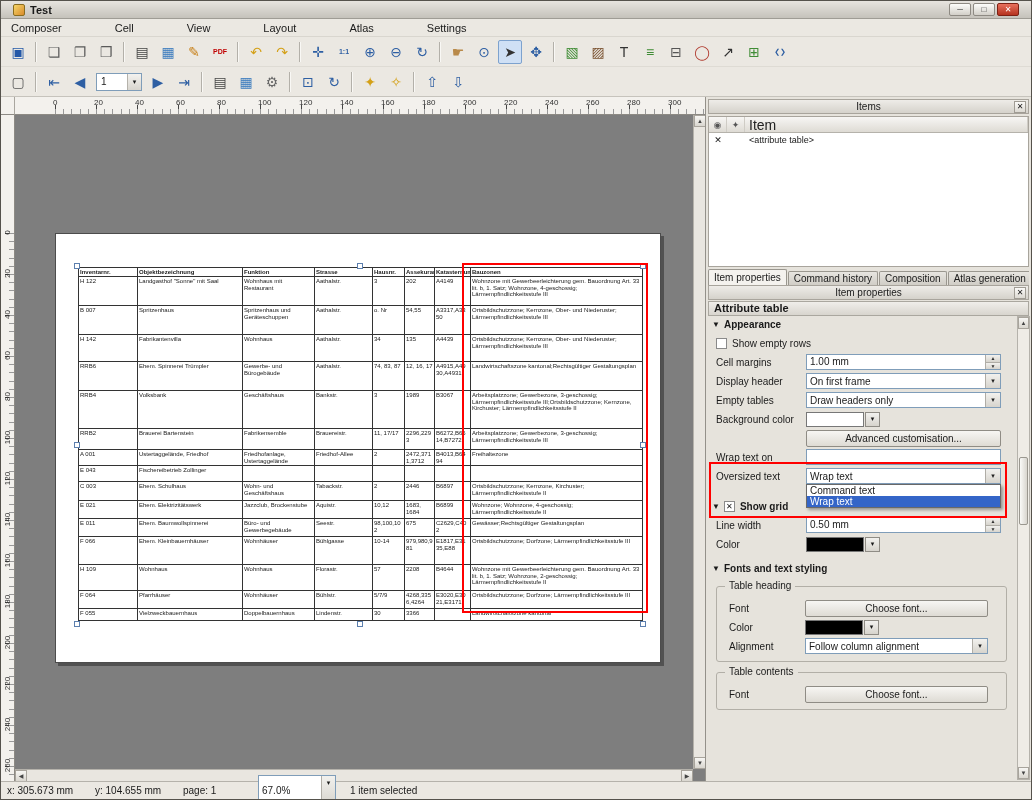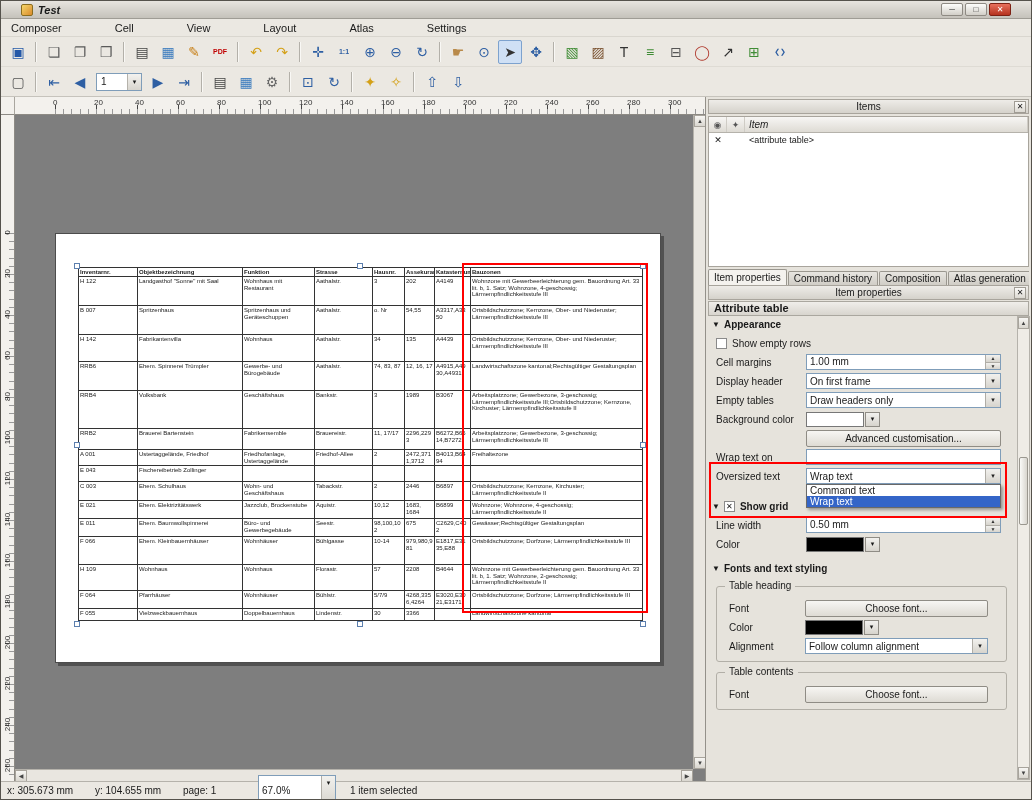--- a/index.html
+++ b/index.html
@@ -1,21 +1,21 @@
 <!DOCTYPE html>
 <html><head>
 <meta charset="utf-8">
 <style>
 *{box-sizing:border-box;margin:0;padding:0;}
 html,body{width:1032px;height:800px;}
 body{font-family:"Liberation Sans","DejaVu Sans",sans-serif;font-size:11px;color:#1a1a1a;background:#888;}
 .window{position:relative;width:1032px;height:800px;background:#ebe8e2;border:1px solid #55524c;overflow:hidden;}
 
 
-.titlebar{position:absolute;top:0;left:0;right:0;height:18px;background:linear-gradient(#e7e4df,#c5c2bb);display:flex;align-items:center;padding:0 20px;border-bottom:1px solid #9f9c95;font-style:italic;}
+.titlebar{position:absolute;top:0;left:0;right:0;height:18px;background:linear-gradient(#e7e4df,#c5c2bb);display:flex;align-items:center;padding:0 12px;border-bottom:1px solid #9f9c95;}
 .app-icon{width:12px;height:12px;background:linear-gradient(135deg,#f6d76b,#d98a2b);border:1px solid #8a6d1f;border-radius:2px;margin-right:5px;}
 .title-text{font-weight:bold;font-size:11px;}
 .win-controls{margin-left:auto;display:flex;gap:2px;}
 .win-btn{width:22px;height:13px;border:1px solid #8e8a83;border-radius:2px;background:linear-gradient(#fdfdfb,#d2cfc8);font-size:8px;line-height:11px;text-align:center;color:#333;}
 .win-btn.close{background:linear-gradient(#e8705c,#b53320);color:#fff;border-color:#7d2114;}
 
 
 .menubar{position:absolute;top:18px;left:0;right:0;height:18px;display:flex;align-items:center;padding-left:2px;background:#ebe8e2;border-bottom:1px solid #d9d6cf;gap:37px;}
 .menu-item{padding:2px 8px;font-size:11px;}
 .toolbar{position:absolute;left:0;right:0;height:30px;display:flex;align-items:center;padding-left:4px;background:#ebe8e2;}
@@ -61,21 +61,21 @@
 
 
 .rightpanel{position:absolute;left:704px;top:0;right:0;bottom:0;background:#e6e3dc;border-left:1px solid #94918a;font-size:10px;}
 .dock-title{position:absolute;left:2px;right:2px;height:15px;background:linear-gradient(#eeece8,#d5d2cb);border:1px solid #a8a49c;display:flex;align-items:center;justify-content:center;font-size:10px;}
 #items-title{top:2px;}
 #props-title{top:188px;}
 .dock-close{position:absolute;right:2px;top:1px;width:12px;height:12px;border:1px solid #a09c94;background:linear-gradient(#fbfaf8,#dcd9d2);font-size:8px;line-height:10px;text-align:center;}
 .items-tree{position:absolute;left:2px;right:2px;top:19px;height:151px;background:#fff;border:1px solid #a8a49c;overflow:hidden;}
 .items-header{display:flex;height:16px;background:linear-gradient(#f7f6f4,#dedbd4);border-bottom:1px solid #b5b2ab;}
 .items-hcell{width:18px;border-right:1px solid #cfccc5;display:flex;align-items:center;justify-content:center;font-size:9px;color:#555;}
-.items-hcell.lbl{flex:1;justify-content:flex-start;padding-left:4px;font-size:10px;color:#222;font-style:italic;}
+.items-hcell.lbl{flex:1;justify-content:flex-start;padding-left:4px;font-size:14px;color:#222;}
 .items-row{display:flex;height:14px;align-items:center;font-size:10px;}
 .items-cell{width:18px;text-align:center;font-size:9px;flex:none;}
 .items-cell.lbl{flex:1;text-align:left;padding-left:4px;}
 .tabbar{position:absolute;left:2px;right:2px;top:172px;height:16px;display:flex;align-items:flex-end;overflow:hidden;}
 .tab{height:14px;line-height:13px;padding:0 5px;font-size:10px;background:linear-gradient(#e7e5e0,#d0cdc6);border:1px solid #9a978f;border-bottom:none;border-radius:2px 2px 0 0;margin-right:1px;white-space:nowrap;}
 .tab.active{background:#f4f2ee;height:16px;line-height:15px;}
 .section-title{position:absolute;left:2px;right:2px;top:204px;height:15px;background:linear-gradient(#f0eeea,#d8d5ce);border:1px solid #aaa79f;font-weight:bold;font-size:11px;padding-left:5px;line-height:13px;}
 .props{position:absolute;left:2px;right:16px;top:219px;bottom:0;overflow:hidden;}
 .group-header{display:flex;align-items:center;font-weight:bold;padding:3px 4px 2px;}
 .tri{font-size:8px;margin-right:4px;font-weight:normal;}

